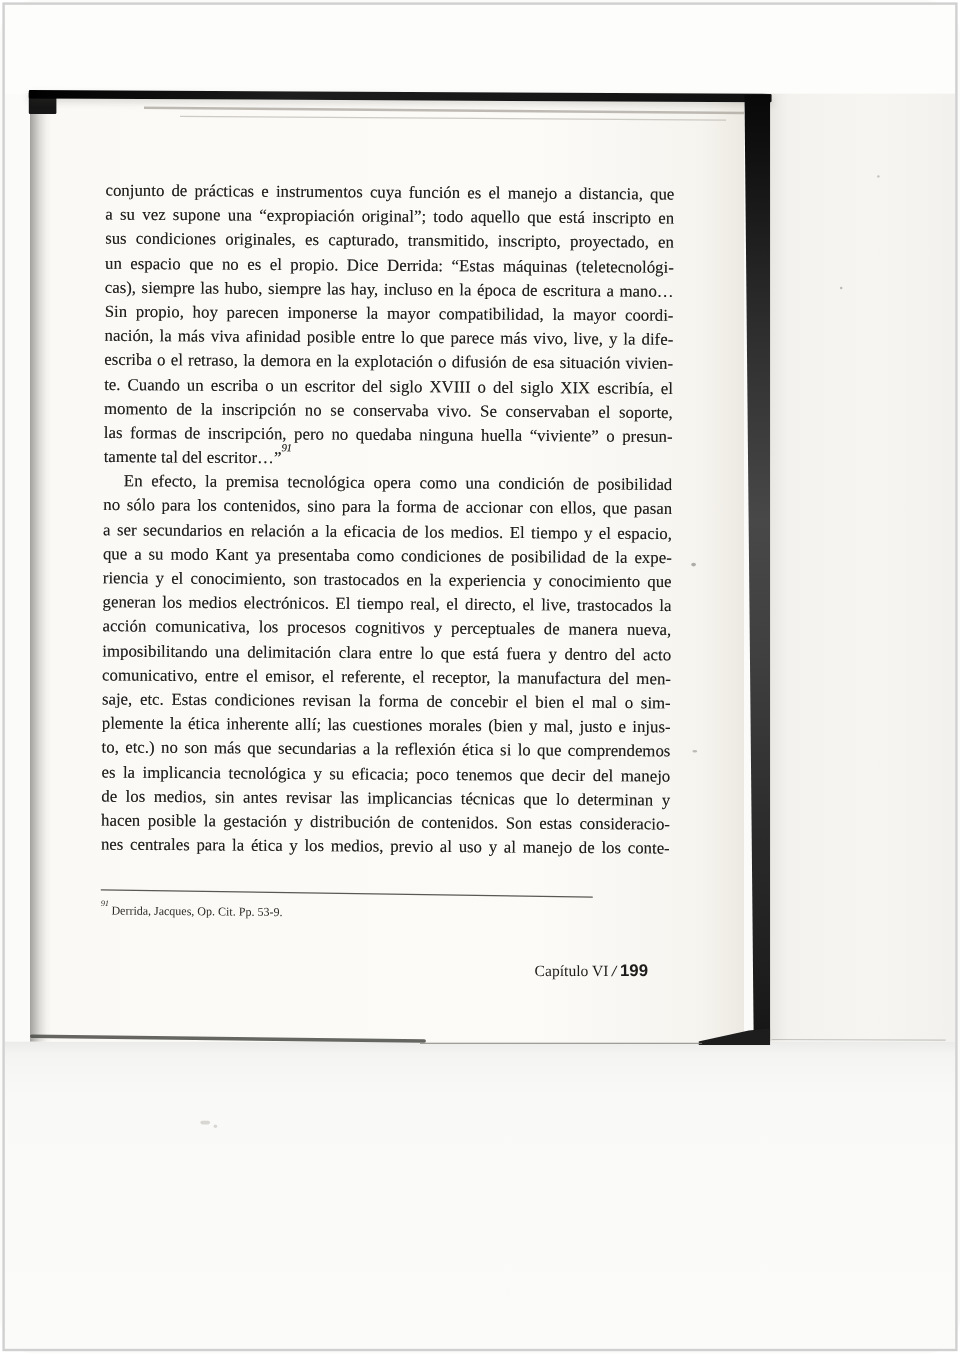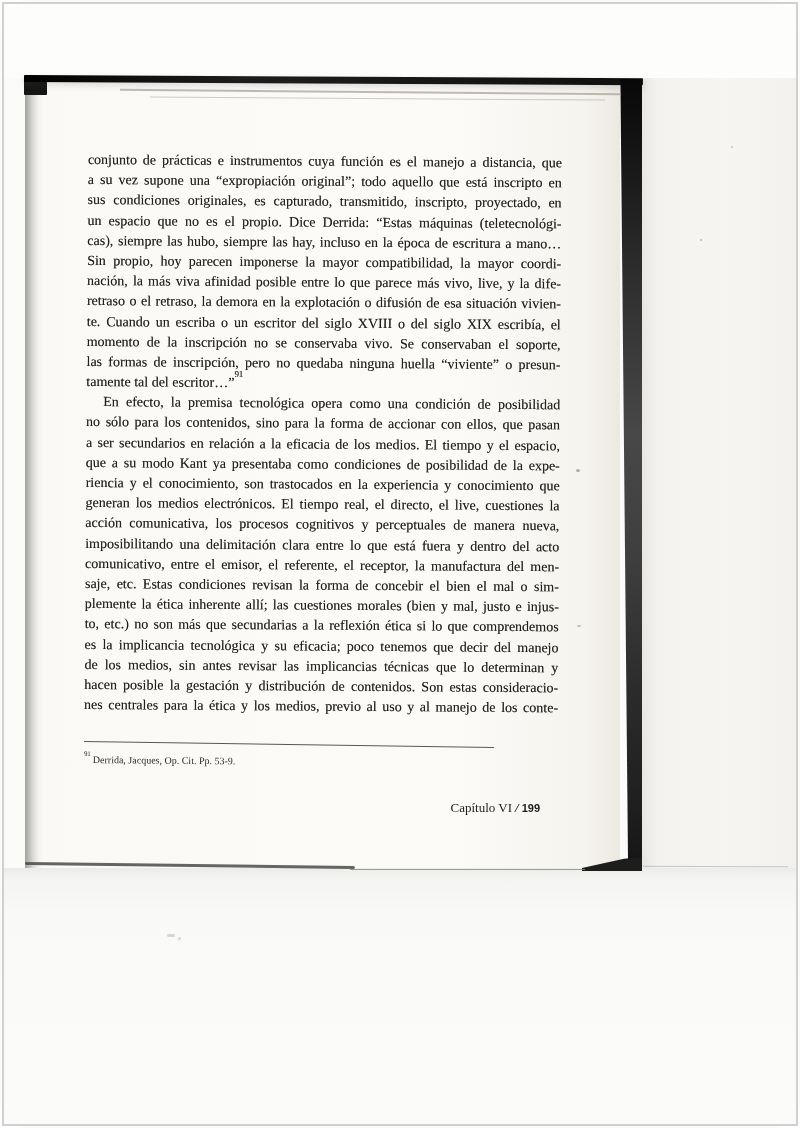--- a/index.html
+++ b/index.html
@@ -33,34 +33,34 @@
   .edge-bottom-3{position:absolute;left:643px;top:866px;width:145px;height:1px;background:#a9a6a0;opacity:.6;transform:rotate(.2deg);}
 
   
   .text-block{position:absolute;left:88px;top:150px;width:474px;transform:rotate(.4deg);transform-origin:0 0;
               font-family:"Liberation Serif","DejaVu Serif",serif;font-size:14px;color:#201f1d;
               text-shadow:0 0 .4px rgba(30,30,30,.55);}
   .line{line-height:20.2px;height:20.2px;text-align:justify;text-align-last:justify;overflow:visible;white-space:normal;}
   .line.indent{text-indent:17px;}
   .line.ragged{text-align-last:left;}
   .it{}
-  sup{font-size:9px;line-height:0;position:relative;top:-4.5px;letter-spacing:-.3px;}
+  sup{font-size:9px;line-height:0;position:relative;top:-4.5px;letter-spacing:-.3px;font-style:italic;}
 
   
   .fn-rule{position:absolute;left:84px;top:741px;width:410px;height:1.4px;background:#5a5853;transform:rotate(.85deg);transform-origin:0 0;}
   .footnote{position:absolute;left:84px;top:754px;width:430px;font-family:"Liberation Serif","DejaVu Serif",serif;
             font-size:10px;color:#2b2a27;transform:rotate(.5deg);transform-origin:0 0;}
   .footnote sup{font-size:7px;top:-3px;}
 
   
   .footer{position:absolute;left:300px;top:800px;width:240px;text-align:right;
           font-family:"Liberation Serif","DejaVu Serif",serif;font-size:13px;color:#1d1c1a;}
   .footer .chapter{}
   .footer .sep{font-weight:bold;font-style:italic;padding:0 3px;}
-  .footer .pageno{font-weight:bold;font-family:"Liberation Sans","DejaVu Sans",sans-serif;font-size:11px;}
+  .footer .pageno{font-weight:bold;font-family:"Liberation Sans","DejaVu Sans",sans-serif;font-size:14px;}
 
   
   .speck{position:absolute;background:#8f8d88;border-radius:50%;}
   .sp1{left:576px;top:469px;width:4px;height:3px;opacity:.7;}
   .sp2{left:700px;top:239px;width:2px;height:2px;opacity:.6;}
   .sp3{left:731px;top:146px;width:2px;height:2px;opacity:.5;}
   .sp4{left:167px;top:934px;width:8px;height:3px;opacity:.45;border-radius:2px;background:#b0aea9;}
   .sp5{left:178px;top:937px;width:3px;height:3px;opacity:.45;background:#b0aea9;}
   .sp6{left:577px;top:625px;width:4px;height:2px;opacity:.55;}
 </style>
@@ -88,33 +88,33 @@
 
   <div class="text-block">
       <div>
         <div class="line"><span>conjunto de prácticas e instrumentos cuya función es el manejo a distancia, que</span></div>
         <div class="line"><span>a su vez supone una “expropiación original”; todo aquello que está inscripto en</span></div>
         <div class="line"><span>sus condiciones originales, es capturado, transmitido, inscripto, proyectado, en</span></div>
         <div class="line"><span>un espacio que no es el propio. Dice Derrida: “Estas máquinas (teletecnológi-</span></div>
         <div class="line"><span>cas), siempre las hubo, siempre las hay, incluso en la época de escritura a mano…</span></div>
         <div class="line"><span>Sin propio, </span><span class="it">hoy</span><span> parecen imponerse la mayor compatibilidad, la mayor coordi-</span></div>
         <div class="line"><span>nación, la más viva afinidad posible entre lo que parece más vivo, </span><span class="it">live</span><span>, y la </span><span class="it">dife-</span></div>
-        <div class="line"><span class="it">retraso</span><span> o el retraso, la demora en la explotación o difusión de esa situación vivien-</span></div>
+        <div class="line"><span class="it">escriba</span><span> o el retraso, la demora en la explotación o difusión de esa situación vivien-</span></div>
         <div class="line"><span>te. Cuando un escriba o un escritor del siglo XVIII o del siglo XIX escribía, el</span></div>
         <div class="line"><span>momento de la inscripción no se conservaba vivo. Se conservaban el soporte,</span></div>
         <div class="line"><span>las formas de inscripción, pero no quedaba ninguna huella “viviente” o presun-</span></div>
         <div class="line ragged"><span>tamente tal del escritor…”</span><sup>91</sup></div>
       </div>
       <div>
         <div class="line indent"><span>En efecto, la premisa tecnológica opera como una condición de posibilidad</span></div>
         <div class="line"><span>no sólo para los contenidos, sino para la forma de accionar con ellos, que pasan</span></div>
         <div class="line"><span>a ser secundarios en relación a la eficacia de los medios. El tiempo y el espacio,</span></div>
         <div class="line"><span>que a su modo Kant ya presentaba como condiciones de posibilidad de la expe-</span></div>
         <div class="line"><span>riencia y el conocimiento, son trastocados en la experiencia y conocimiento que</span></div>
-        <div class="line"><span>generan los medios electrónicos. El tiempo real, el directo, el </span><span class="it">live</span><span>, cuestiones la</span></div>
+        <div class="line"><span>generan los medios electrónicos. El tiempo real, el directo, el </span><span class="it">live</span><span>, trastocados la</span></div>
         <div class="line"><span>acción comunicativa, los procesos cognitivos y perceptuales de manera nueva,</span></div>
         <div class="line"><span>imposibilitando una delimitación clara entre lo que está fuera y dentro del acto</span></div>
         <div class="line"><span>comunicativo, entre el emisor, el referente, el receptor, la manufactura del men-</span></div>
         <div class="line"><span>saje, etc. Estas condiciones revisan la forma de concebir el bien el mal o sim-</span></div>
         <div class="line"><span>plemente la ética inherente allí; las cuestiones morales (bien y mal, justo e injus-</span></div>
         <div class="line"><span>to, etc.) no son más que secundarias a la reflexión ética si lo que comprendemos</span></div>
         <div class="line"><span>es la implicancia tecnológica y su eficacia; poco tenemos que decir del manejo</span></div>
         <div class="line"><span>de los medios, sin antes revisar las implicancias técnicas que lo determinan y</span></div>
         <div class="line"><span>hacen posible la gestación y distribución de contenidos. Son estas consideracio-</span></div>
         <div class="line"><span>nes centrales para la ética y los medios, previo al uso y al manejo de los conte-</span></div>

